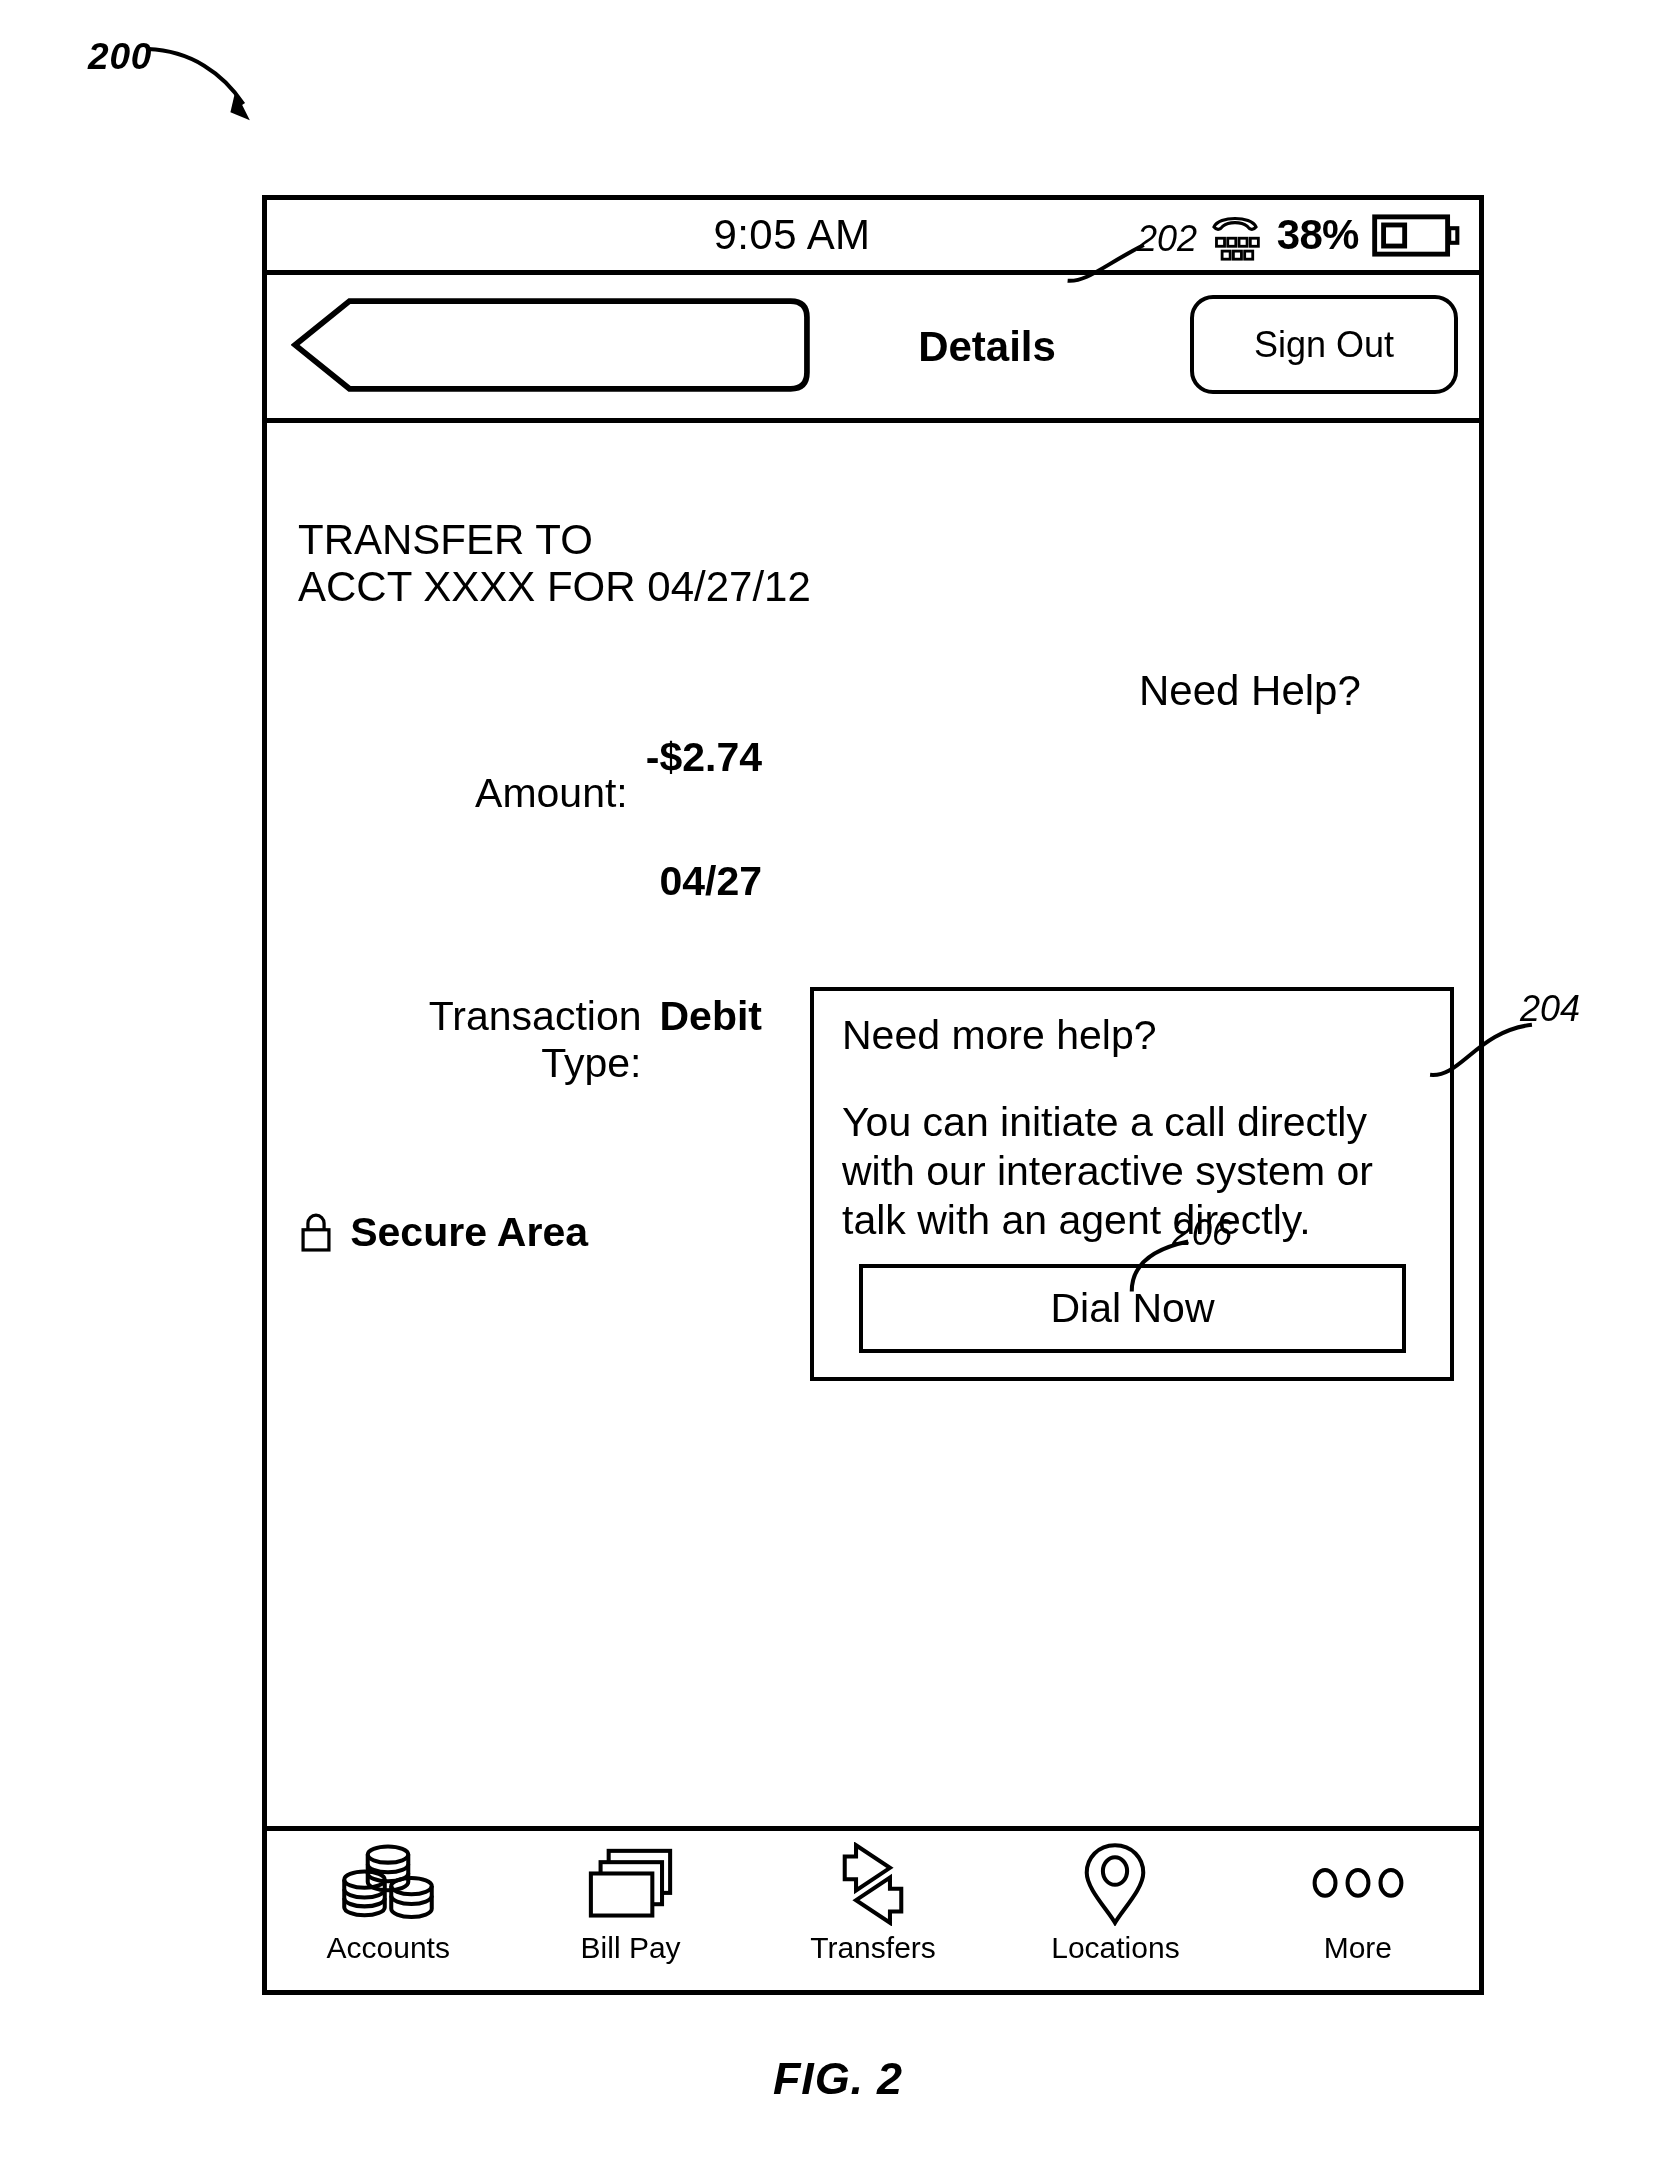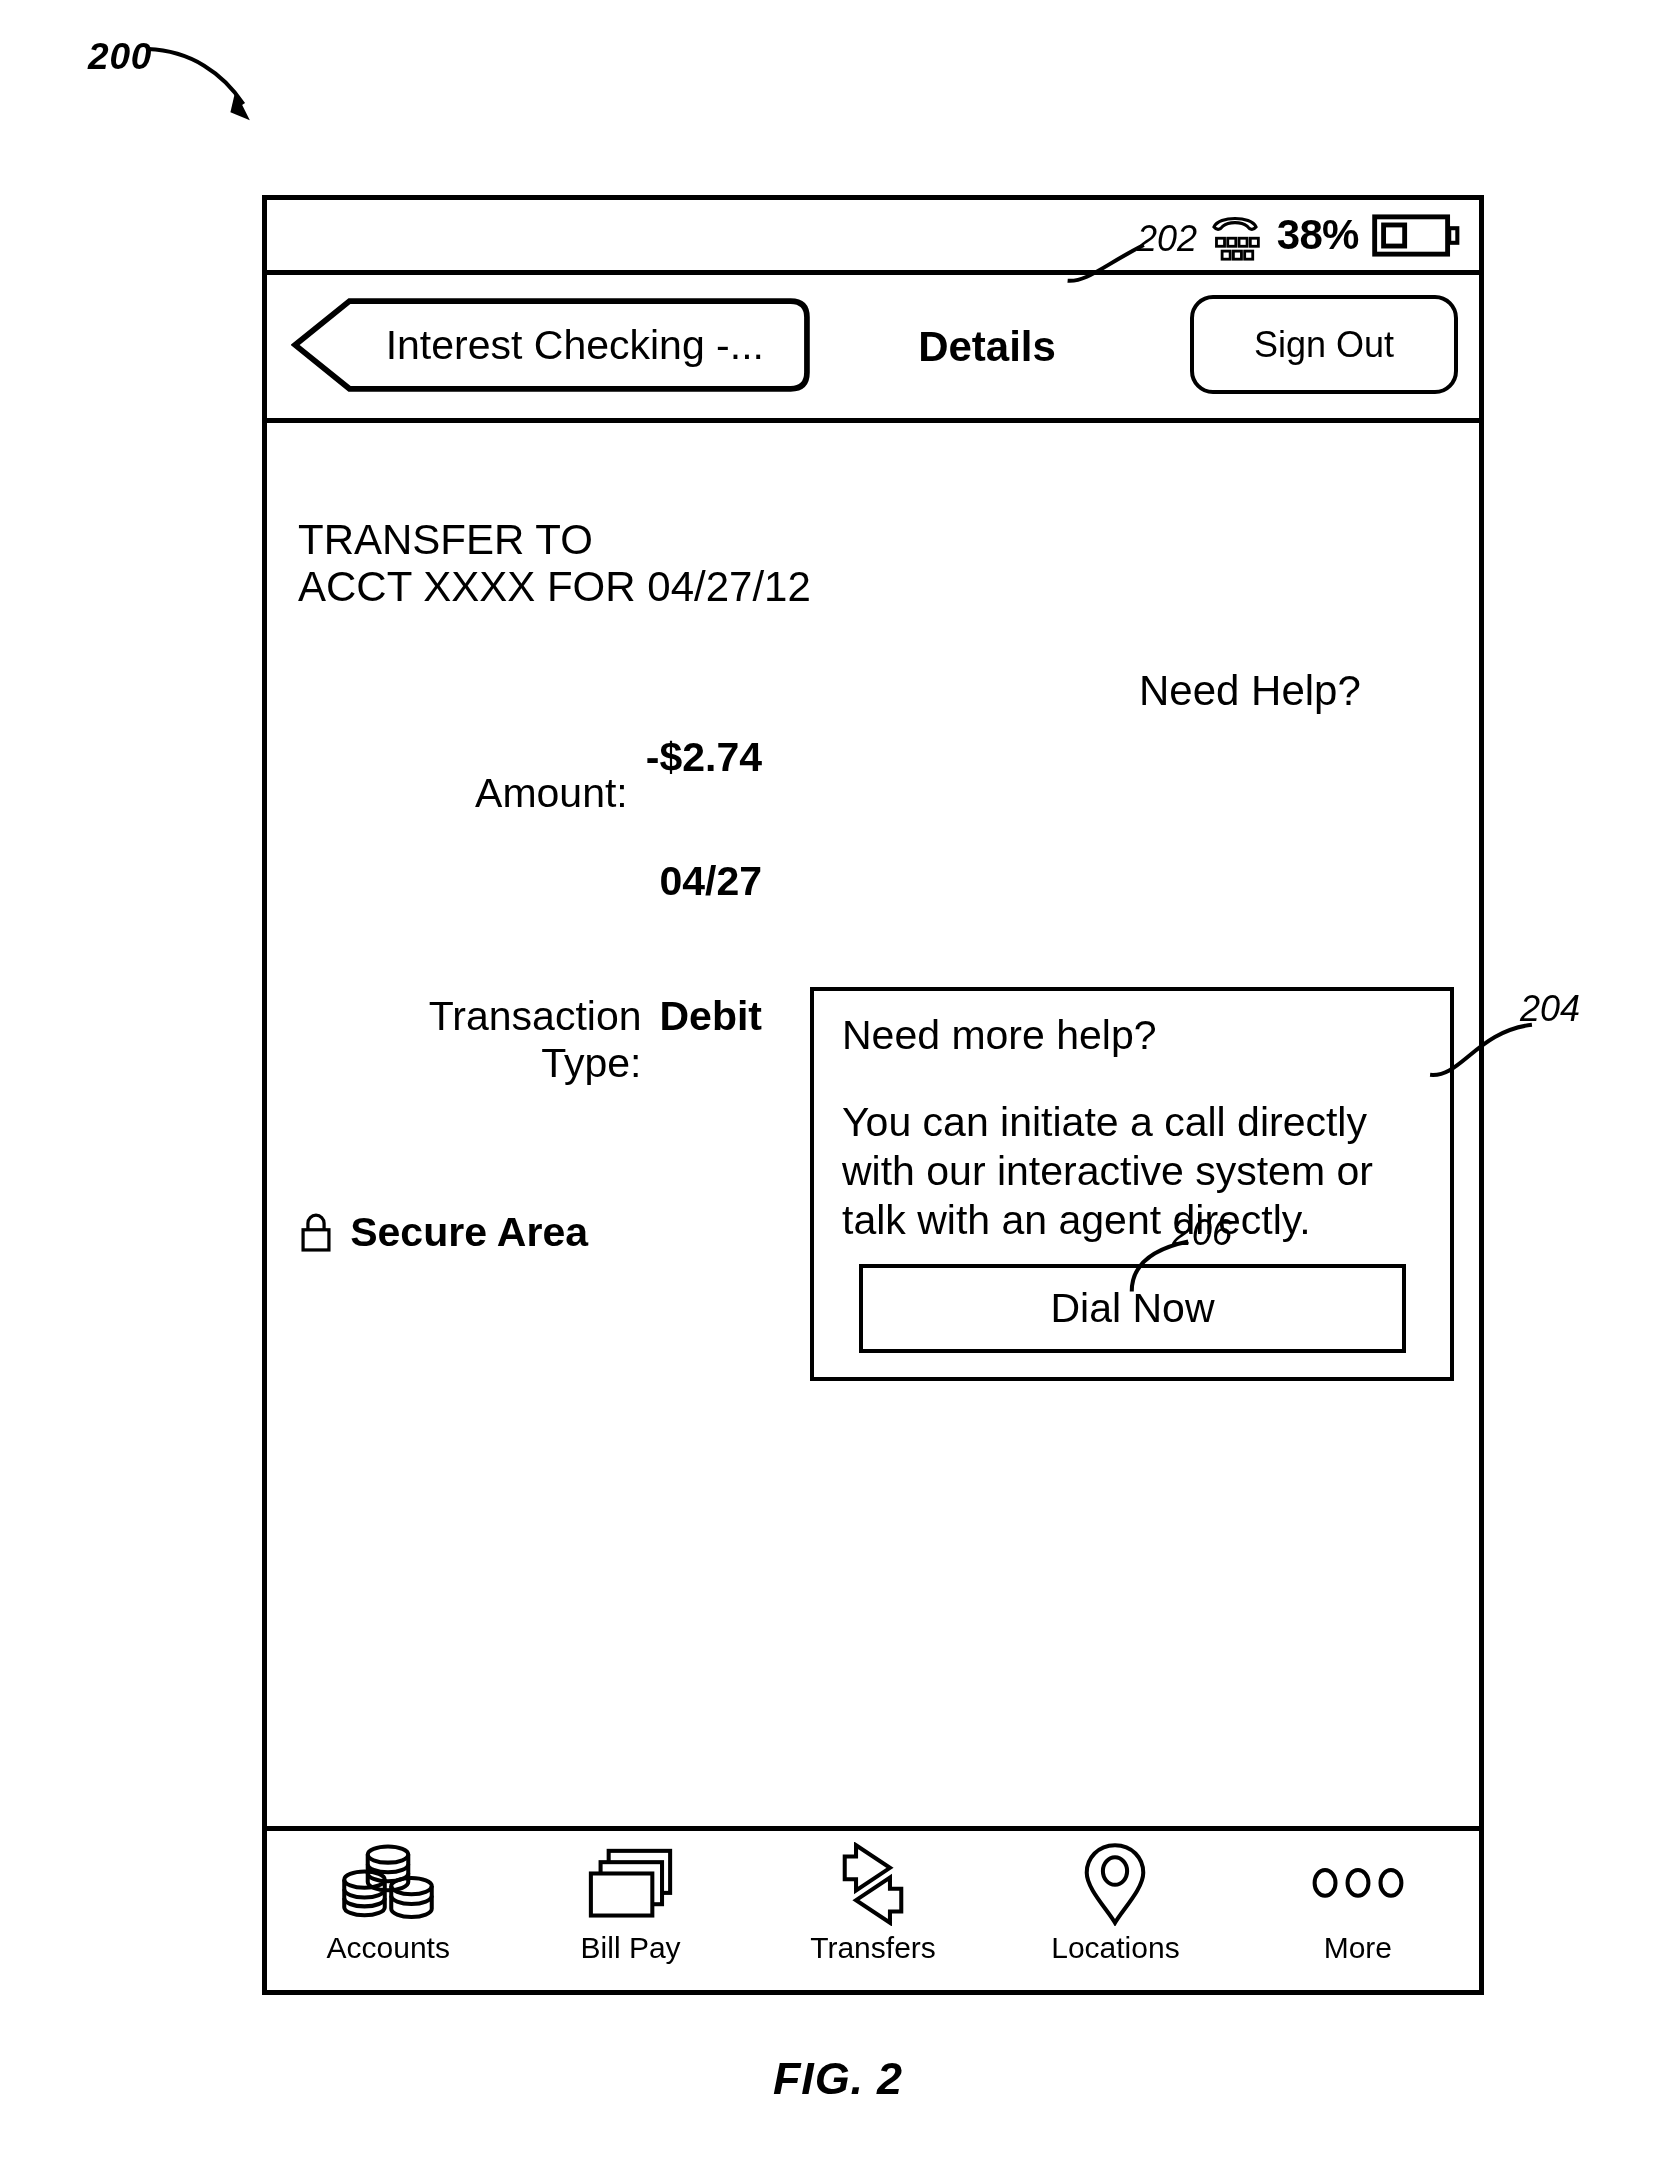--- a/index.html
+++ b/index.html
@@ -331,20 +331,21 @@
 
 <div id="fig-ref-200">200</div>
 <svg id="fig-ref-200-arrow" viewBox="0 0 160 110">
   <path d="M2 10 C 55 12, 95 40, 120 78" stroke="#000" stroke-width="5" fill="none"></path>
   <path d="M110 62 L128 98 L104 88 Z" fill="#000"></path>
 </svg>
 
 <div id="device-frame">
 
   <div id="status-bar">
+    <div id="status-time">9:05 AM</div>
     <div id="status-right">
       <span>
         <svg width="58" height="58" viewBox="0 0 72 72">
           <path d="M10 26 C 16 12, 56 12, 62 26 C 58 31, 54 29, 51 25 C 44 19, 28 19, 21 25 C 18 29, 14 31, 10 26 Z" fill="none" stroke="#000" stroke-width="4"></path>
           <rect x="13" y="40" width="10" height="10" fill="none" stroke="#000" stroke-width="3.5"></rect>
           <rect x="27" y="40" width="10" height="10" fill="none" stroke="#000" stroke-width="3.5"></rect>
           <rect x="41" y="40" width="10" height="10" fill="none" stroke="#000" stroke-width="3.5"></rect>
           <rect x="55" y="40" width="10" height="10" fill="none" stroke="#000" stroke-width="3.5"></rect>
           <rect x="20" y="56" width="10" height="10" fill="none" stroke="#000" stroke-width="3.5"></rect>
           <rect x="34" y="56" width="10" height="10" fill="none" stroke="#000" stroke-width="3.5"></rect>
@@ -360,21 +361,20 @@
         </svg>
       </span>
     </div>
   </div>
 
   <div id="nav-bar">
     <div id="back-button">
       <svg class="bb-shape" viewBox="0 0 640 118" preserveAspectRatio="none">
         <path d="M72 5 L615 5 Q635 5 635 25 L635 93 Q635 113 615 113 L72 113 L5 59 Z" fill="#fff" stroke="#000" stroke-width="7"></path>
       </svg>
-      <div class="bb-label">Interest Checking -...</div>
     </div>
     <div id="nav-title">Details</div>
     <div id="sign-out-button">Sign Out</div>
   </div>
 
   <div id="content-area">
 
     <div id="txn-title">TRANSFER TO
 ACCT XXXX FOR 04/27/12</div>
 

